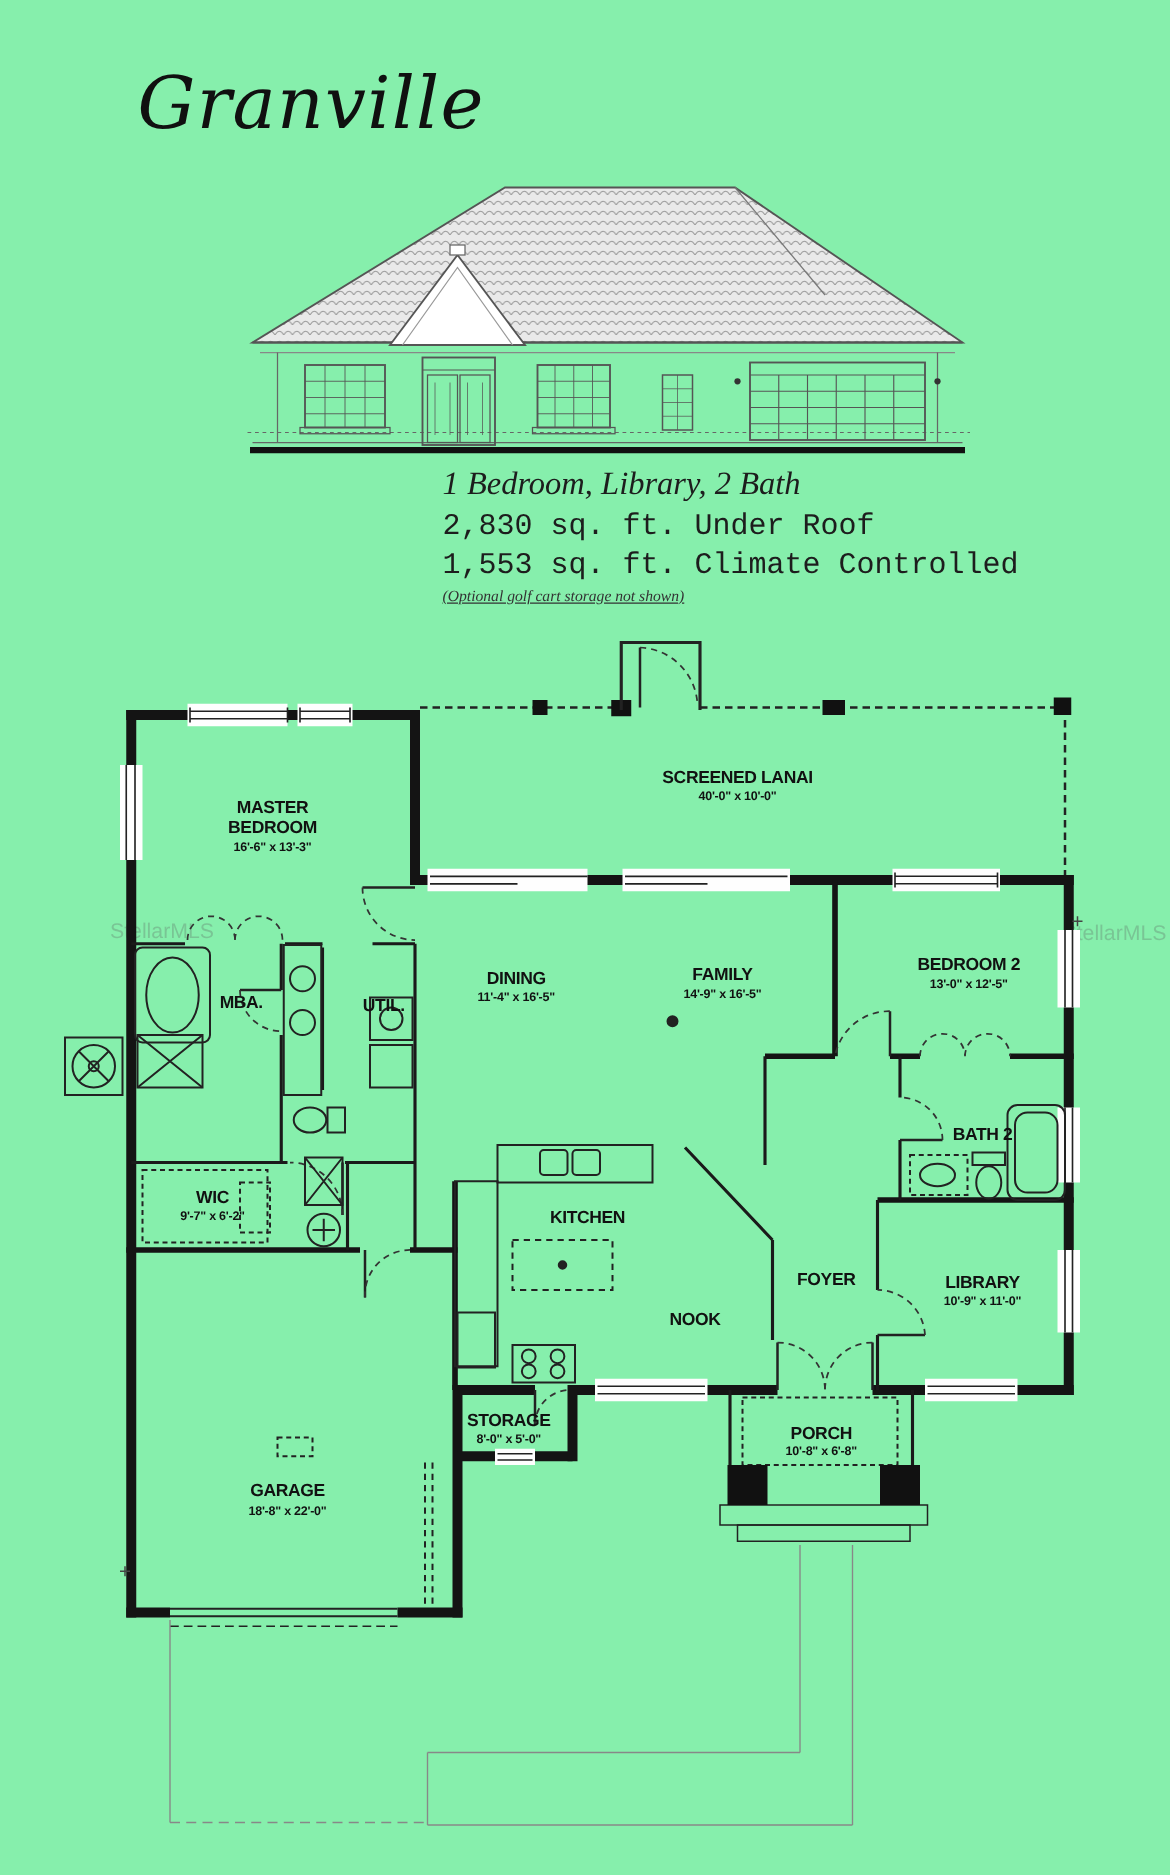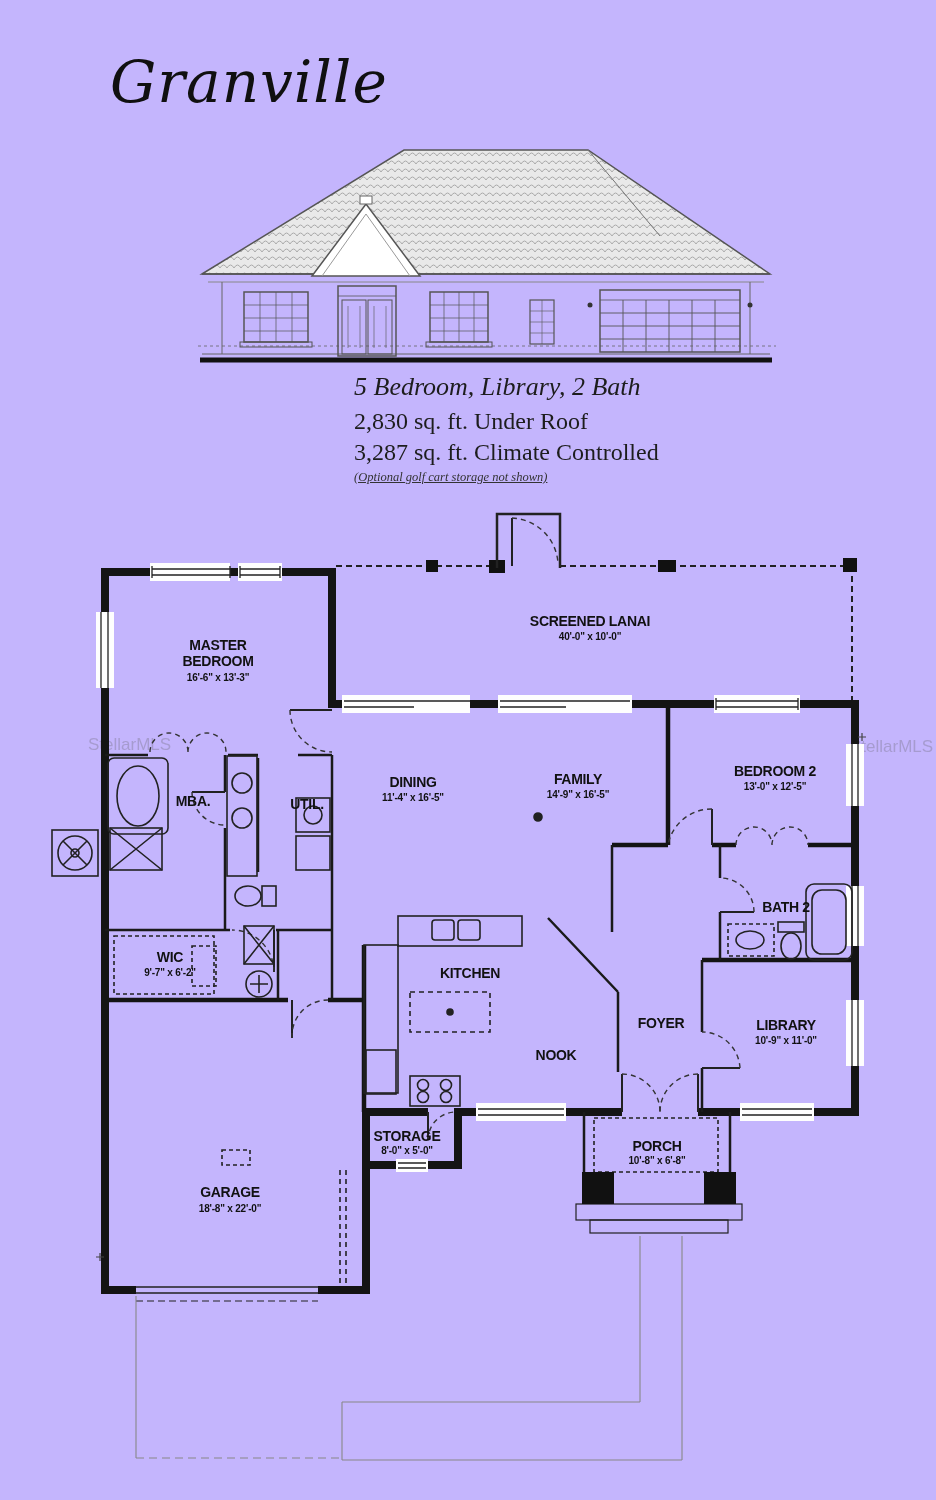--- a/index.html
+++ b/index.html
@@ -1,24 +1,24 @@
 <!DOCTYPE html>
 <html><head>
 <meta charset="utf-8">
 <style>
   html,body{margin:0;padding:0;background:#fff;}
-  .page{position:relative;width:936px;height:1500px;background:#c4b5fd;overflow:hidden;
+  .page{position:relative;width:936px;height:1500px;background:#86efac;overflow:hidden;
         font-family:"Liberation Sans",sans-serif;color:#161616;}
   .title{position:absolute;left:110px;top:48px;margin:0;
          font-family:"DejaVu Serif","Liberation Serif",serif;
          font-style:italic;font-weight:500;font-size:58px;letter-spacing:1px;color:#101010;}
   .summary{position:absolute;left:354px;top:372px;
            font-family:"Liberation Serif",serif;color:#1d1d1d;}
   .summary .l1{font-style:italic;font-size:26px;margin:0 0 6px 0;}
-  .summary .l2,.summary .l3{font-size:24px;margin:0 0 4px 0;}
+  .summary .l2,.summary .l3{font-size:24px;margin:0 0 4px 0;font-family:Liberation Mono, monospace;}
   .summary .note{font-style:italic;font-size:12.5px;color:#333;margin-top:4px;text-decoration:underline;}
   .watermark{position:absolute;font-size:17px;color:rgba(90,90,90,0.28);
              font-family:"Liberation Sans",sans-serif;pointer-events:none;}
   .wm-left{left:88px;top:735px;}
   .wm-right{left:850px;top:737px;}
   svg text{font-family:"Liberation Sans",sans-serif;fill:#111;}
   .rname{font-size:14px;font-weight:bold;letter-spacing:-0.3px;}
   .rdims{font-size:10px;font-weight:bold;letter-spacing:-0.2px;}
 </style>
 </head>
@@ -76,23 +76,23 @@
       <path d="M408,176 H548" stroke-width="0.8"></path>
       <path d="M431,176 V228 M454,176 V228 M477,176 V228 M500,176 V228 M523,176 V228" stroke-width="0.9"></path>
       <path d="M408,189 H548 M408,202 H548 M408,215 H548" stroke-width="0.9"></path>
     </g>
     <circle cx="398" cy="181" r="2.5" fill="#333"></circle>
     <circle cx="558" cy="181" r="2.5" fill="#333"></circle>
     <path d="M8,236 H580" stroke="#111" stroke-width="5"></path>
   </svg>
 
   <div class="summary">
-    <p class="l1">5 Bedroom, Library, 2 Bath</p>
+    <p class="l1">1 Bedroom, Library, 2 Bath</p>
     <p class="l2">2,830 sq. ft. Under Roof</p>
-    <p class="l3">3,287 sq. ft. Climate Controlled</p>
+    <p class="l3">1,553 sq. ft. Climate Controlled</p>
     <div class="note">(Optional golf cart storage not shown)</div>
   </div>
 
   <div class="watermark wm-left">StellarMLS</div>
   <div class="watermark wm-right">StellarMLS</div>
 
   <svg style="position:absolute;left:0;top:496px;" width="936" height="1004" viewBox="0 496 936 1004">
 
     <g stroke="#222" stroke-width="2" fill="none" stroke-dasharray="6 4">
       <path d="M336,566 H497 M560,566 H855 M852,566 V700"></path>

